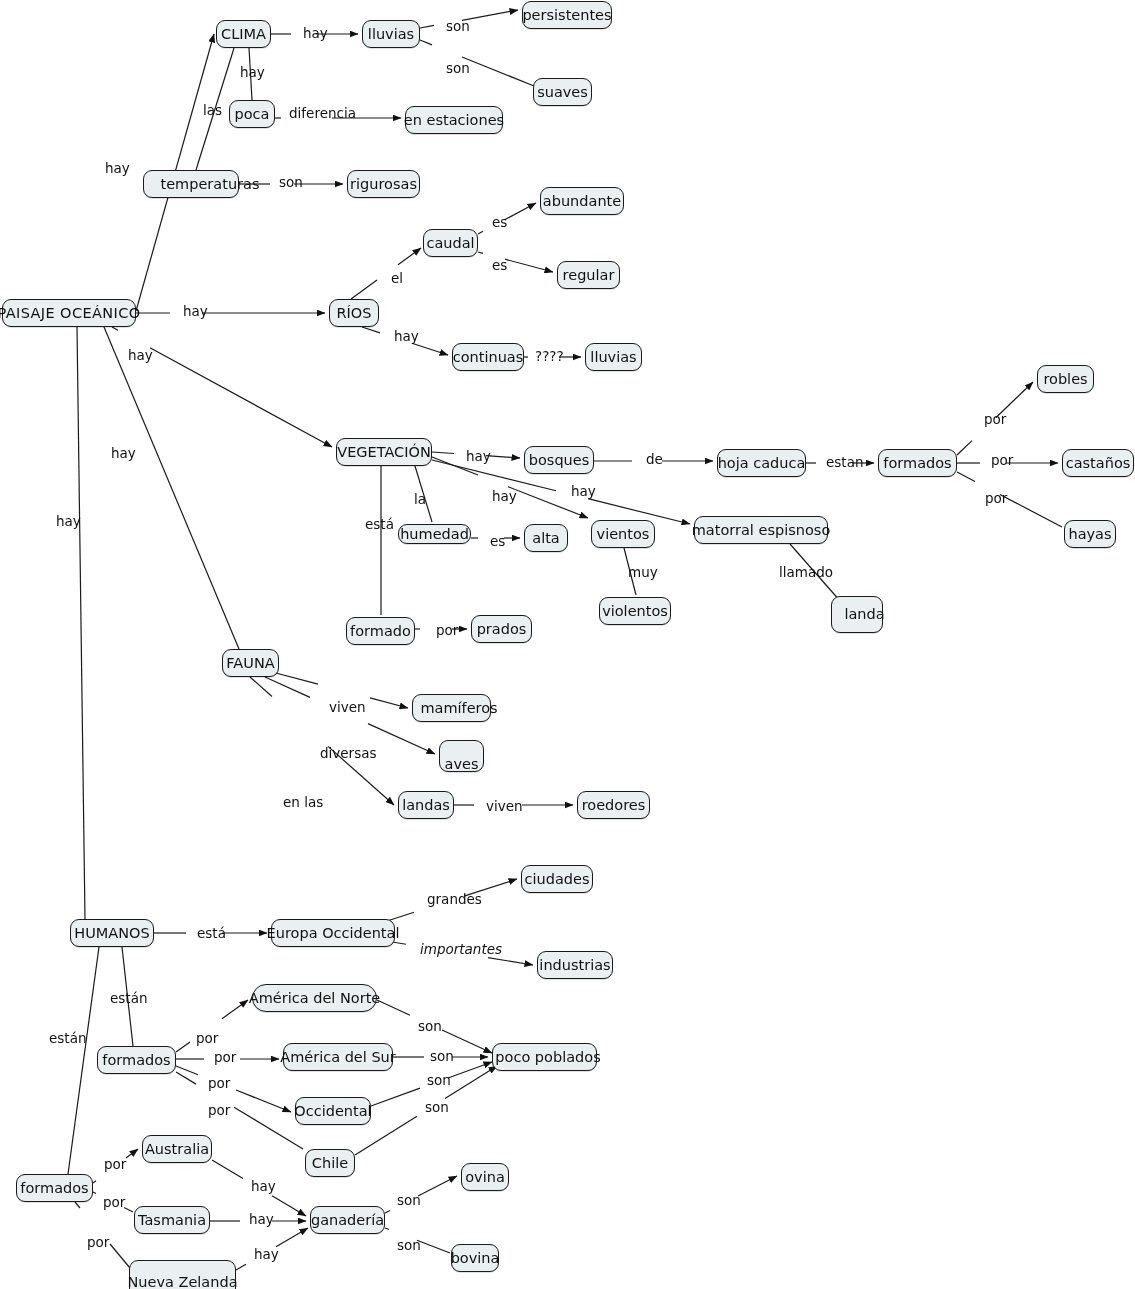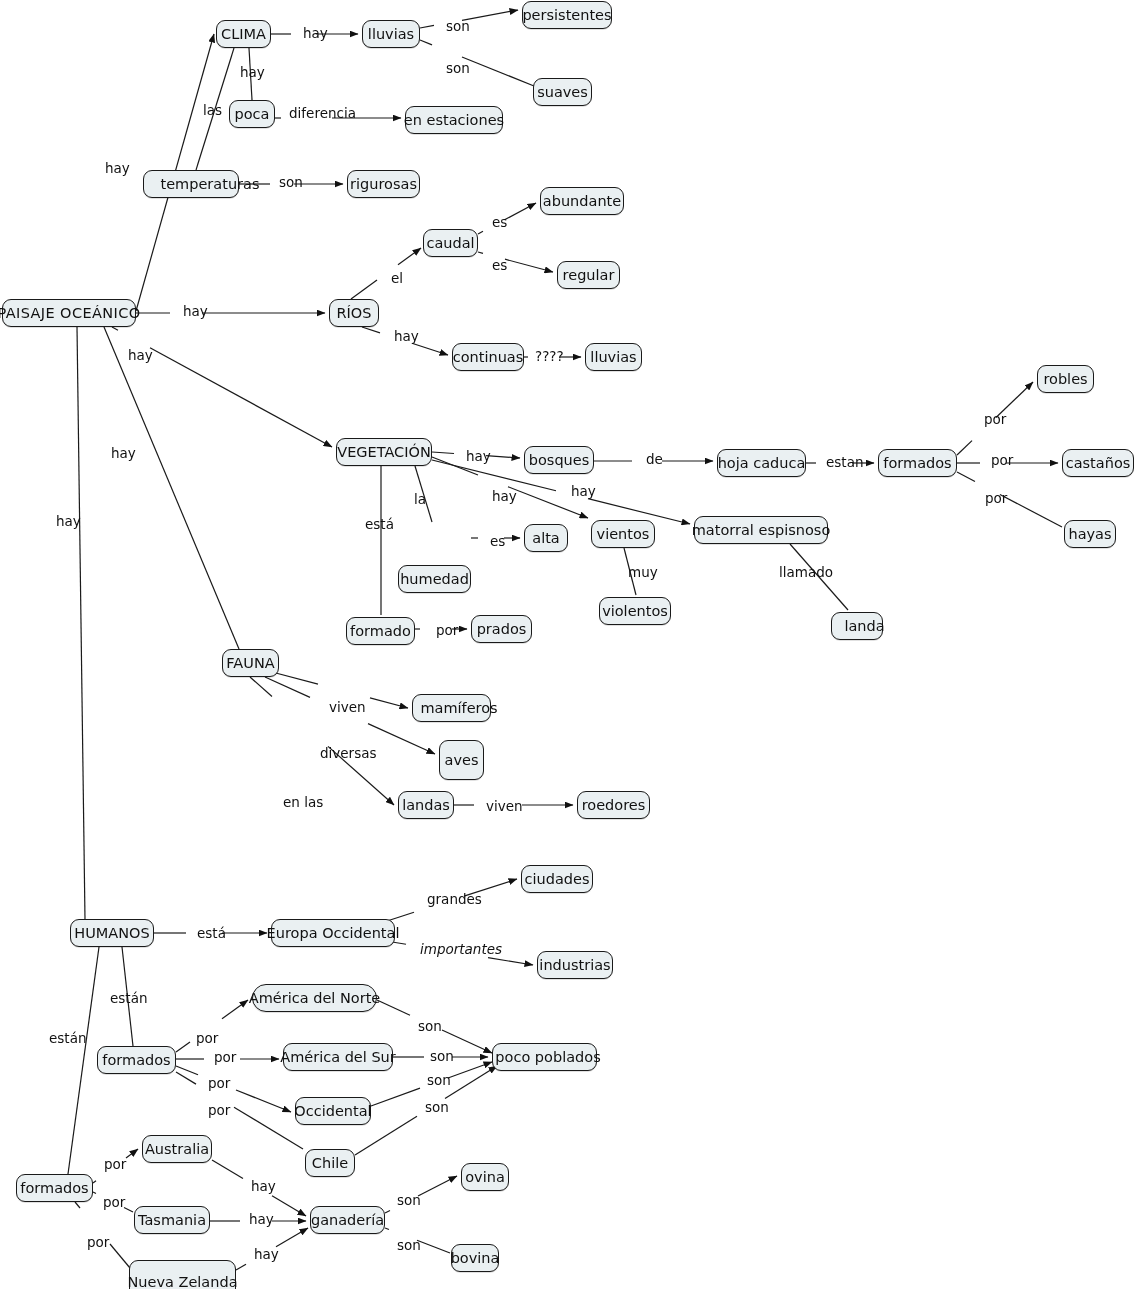--- a/index.html
+++ b/index.html
@@ -209,24 +209,24 @@
       </div>
       <div class="node" style="left: 1062px; top: 449px; width: 72px; height: 28px;">
         <span>castaños</span>
       </div>
       <div class="node" style="left: 1064px; top: 520px; width: 52px; height: 28px;">
         <span>hayas</span>
       </div>
       <div class="node" style="left: 694px; top: 516px; width: 134px; height: 28px;">
         <span>matorral espisnoso</span>
       </div>
-      <div class="node" style="left: 831px; top: 612px; width: 52px; height: 28px; padding-left: 24px;">
+      <div class="node" style="left: 831px; top: 596px; width: 52px; height: 37px; padding-left: 24px;">
         <span>landa</span>
       </div>
-      <div class="node" style="left: 398px; top: 524px; width: 73px; height: 28px; margin-top: 41px;">
+      <div class="node" style="left: 398px; top: 524px; width: 73px; height: 20px;">
         <span>humedad</span>
       </div>
       <div class="node" style="left: 524px; top: 524px; width: 44px; height: 28px;">
         <span>alta</span>
       </div>
       <div class="node" style="left: 591px; top: 520px; width: 64px; height: 28px;">
         <span>vientos</span>
       </div>
       <div class="node" style="left: 599px; top: 597px; width: 72px; height: 28px;">
         <span>violentos</span>
@@ -236,21 +236,21 @@
       </div>
       <div class="node" style="left: 471px; top: 615px; width: 61px; height: 28px;">
         <span>prados</span>
       </div>
       <div class="node" style="left: 222px; top: 649px; width: 57px; height: 28px;">
         <span>FAUNA</span>
       </div>
       <div class="node" style="left: 412px; top: 694px; width: 79px; height: 28px; padding-left: 24px;">
         <span>mamíferos</span>
       </div>
-      <div class="node" style="left: 439px; top: 740px; width: 45px; height: 40px;">
+      <div class="node" style="left: 439px; top: 740px; width: 45px; height: 32px; align-items: flex-end;">
         <span>aves</span>
       </div>
       <div class="node" style="left: 398px; top: 791px; width: 56px; height: 28px;">
         <span>landas</span>
       </div>
       <div class="node" style="left: 577px; top: 791px; width: 73px; height: 28px;">
         <span>roedores</span>
       </div>
       <div class="node" style="left: 70px; top: 919px; width: 84px; height: 28px;">
         <span>HUMANOS</span>

